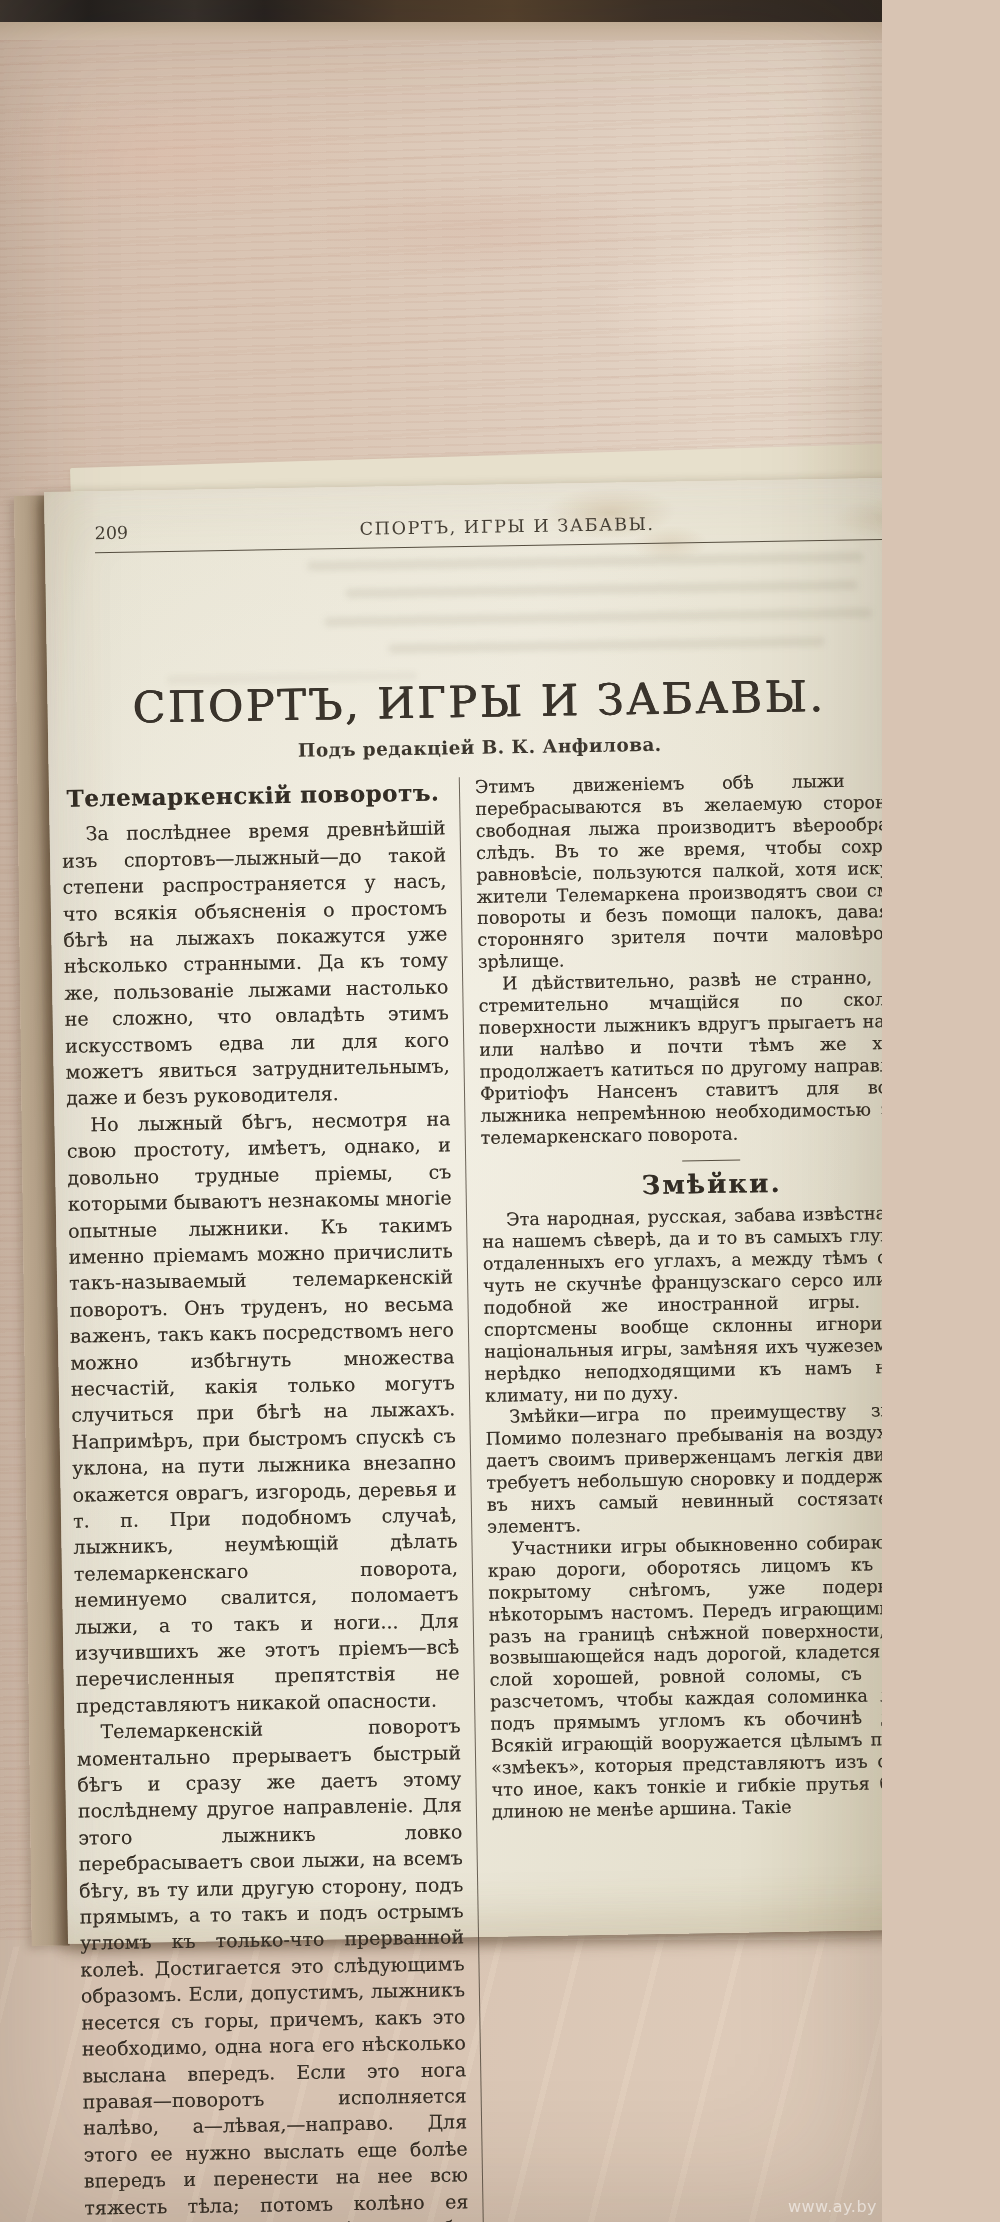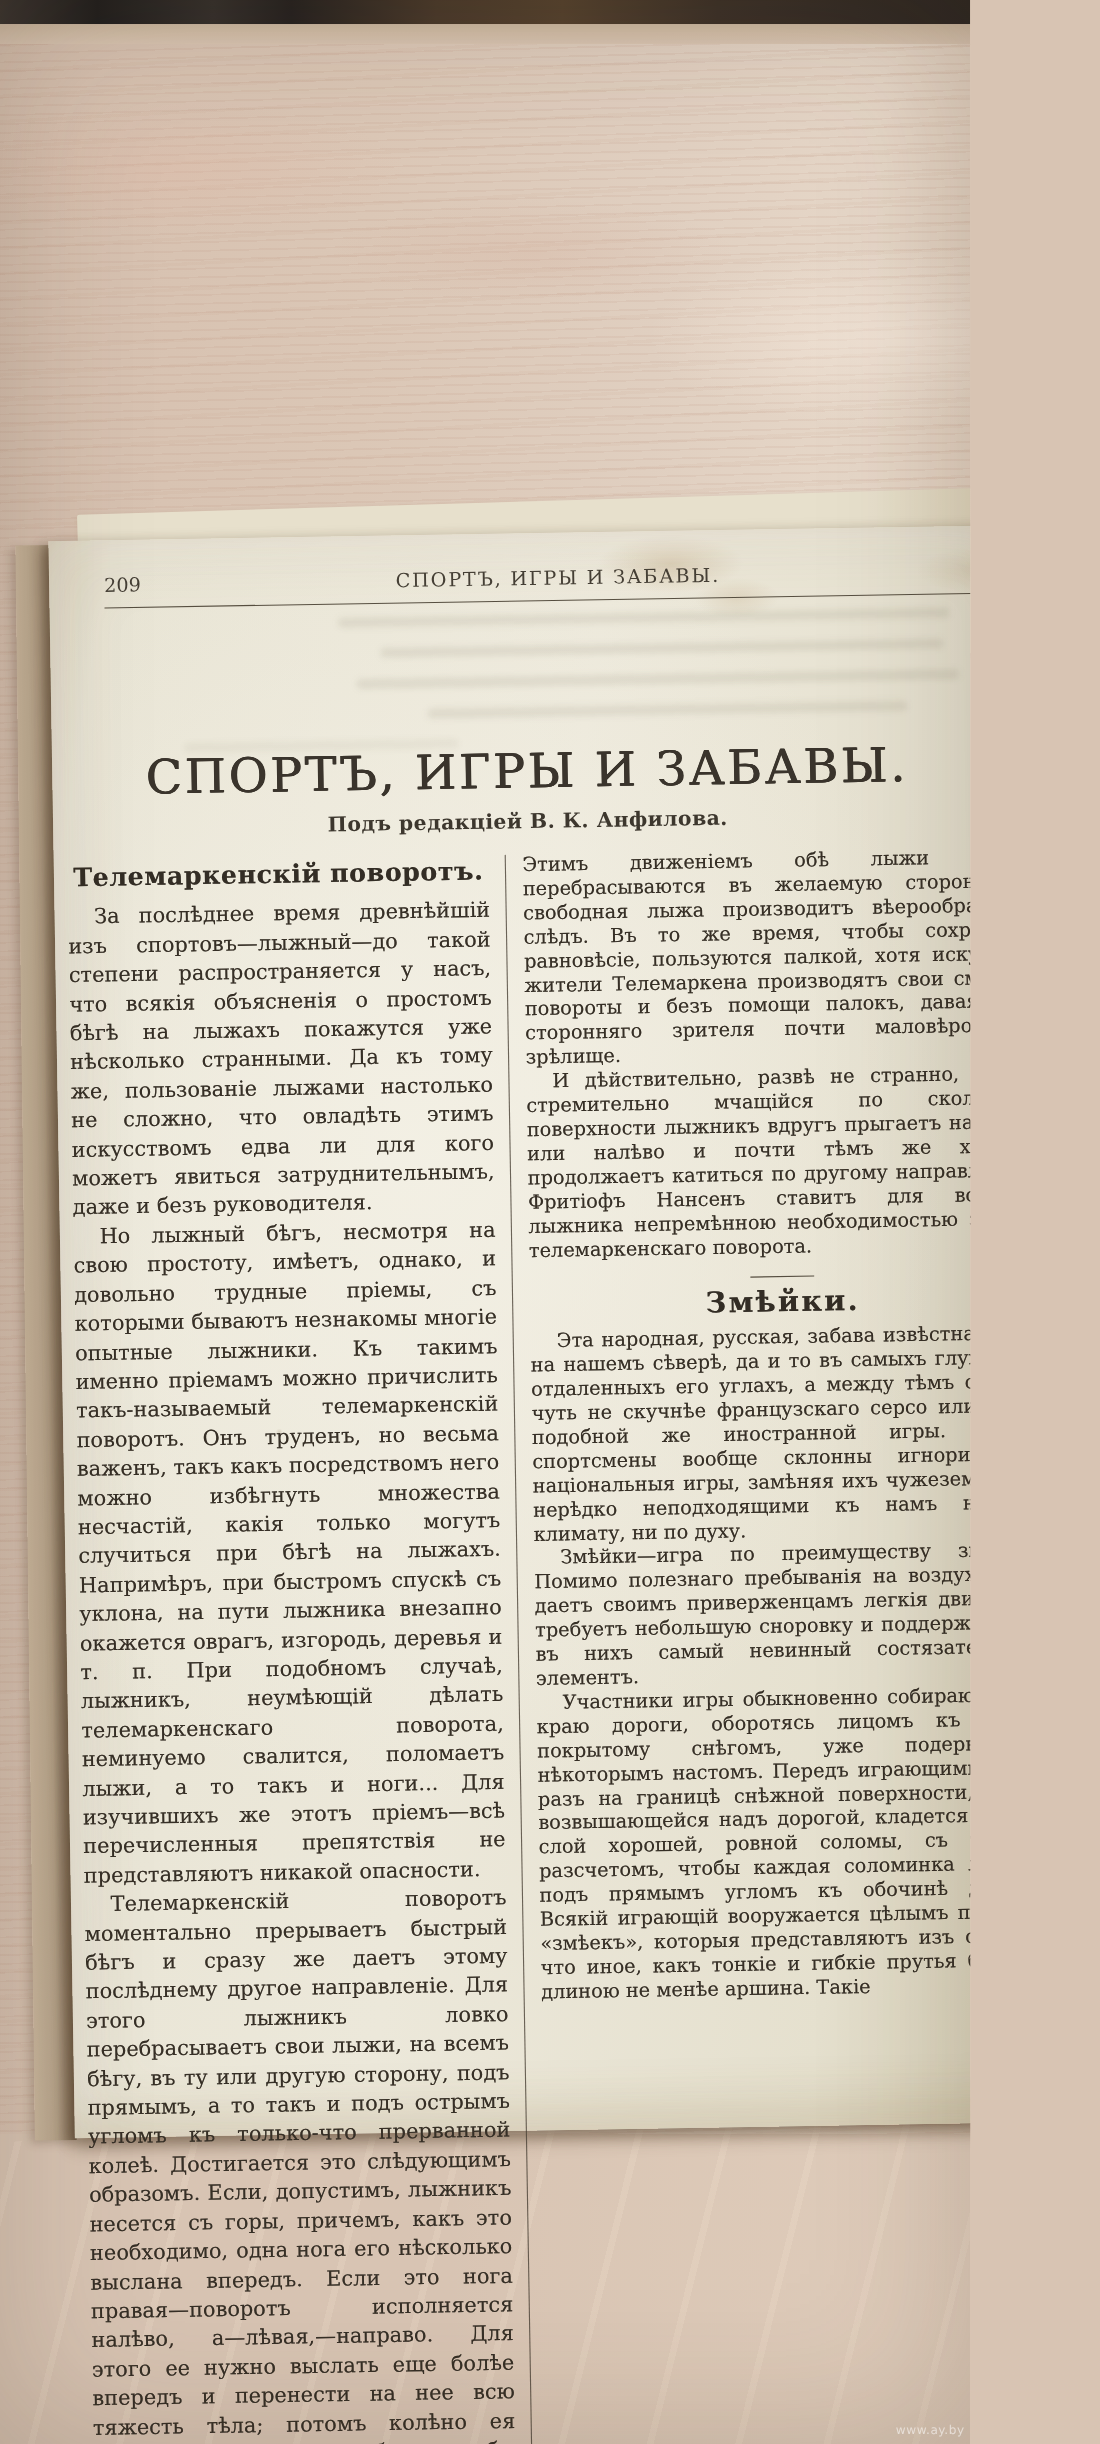--- a/index.html
+++ b/index.html
@@ -102,21 +102,21 @@
   h2.section{margin:2px 0 9px;text-align:center;font-size:23px;letter-spacing:.5px;
     color:#332d25;}
   h2.zmeyki{font-size:26px;letter-spacing:2px;margin:0 0 10px;}
   .section-divider{width:58px;border:0;border-top:1.7px solid var(--rule,#564e40);
     margin:15px auto 13px;}
 
   .vignette{position:absolute;inset:0;pointer-events:none;
     box-shadow:inset 0 0 140px rgba(60,42,25,.22);}
   .watermark{position:absolute;right:5px;bottom:6px;
     font-family:"DejaVu Sans","Liberation Sans",sans-serif;
-    font-size:11px;color:rgba(255,255,255,.55);letter-spacing:.5px;}
+    font-size:16px;color:rgba(255,255,255,.55);letter-spacing:.5px;}
 </style>
 </head>
 <body>
 
 <div id="scene">
 
   <div class="backdrop"></div>
   <div class="table-edge"></div>
   <div class="table"></div>
   <div class="floor"></div>

